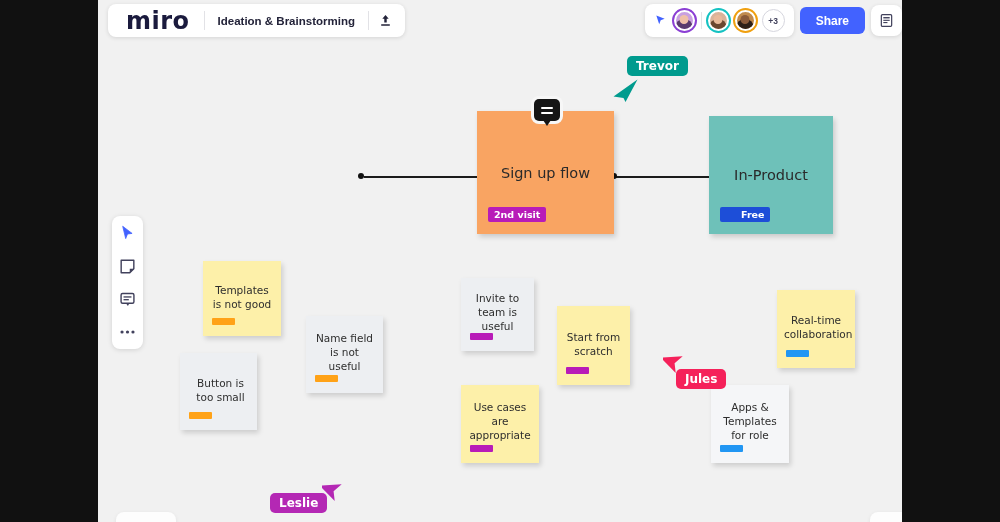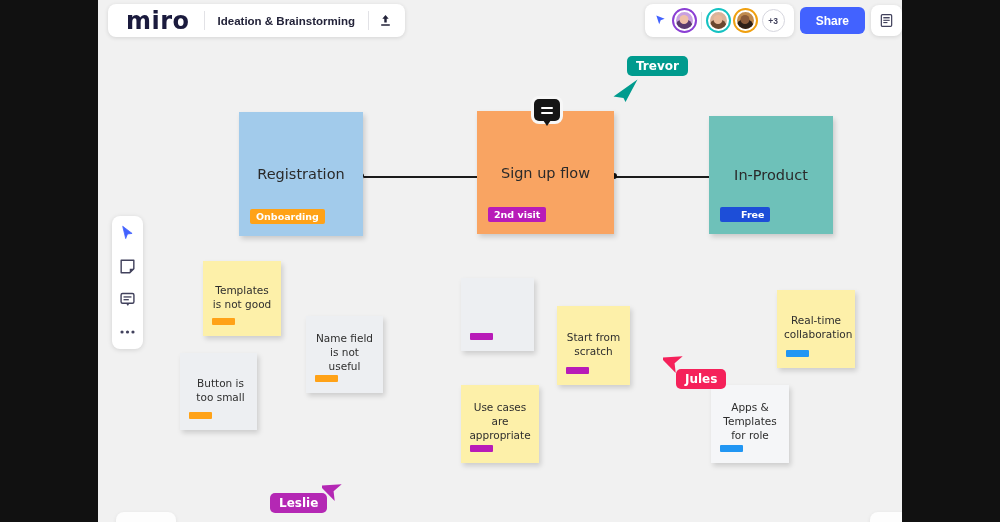--- a/index.html
+++ b/index.html
@@ -157,24 +157,20 @@
       </div>
     </div>
 
     <div class="conn" style="left:266px;top:176px;width:211px;"></div>
     <div class="dot" style="left:260px;top:173px;"></div>
     <div class="dot" style="left:474px;top:173px;"></div>
     <div class="conn" style="left:517px;top:176px;width:196px;"></div>
     <div class="dot" style="left:513px;top:173px;"></div>
     <div class="dot" style="left:709px;top:173px;"></div>
 
-    <div class="card" style="left:141px;top:112px;width:124px;height:124px;background:#a2cbeb;">
-      <div class="ctitle">Registration</div>
-      <div class="tag" style="background:#ffa217;">Onboarding</div>
-    </div>
 
     <div class="card" style="left:379px;top:111px;width:137px;height:123px;background:#f9a462;">
       <div class="ctitle">Sign up flow</div>
       <div class="tag" style="background:#b81bb8;text-align:right;">2nd visit</div>
     </div>
     <div class="cbubble" style="left:436px;top:99px;">
       <span></span>
       <span></span>
     </div>
 
@@ -192,20 +188,21 @@
       <div class="ntxt" style="text-align:center;left:11px;">Button is too small</div>
       <div class="nbar" style="background:#ffa217;"></div>
     </div>
 
     <div class="note" style="left:208px;top:316px;width:77px;height:77px;background:#edeff2;">
       <div class="ntxt">Name field is not useful</div>
       <div class="nbar" style="background:#ffa217;"></div>
     </div>
 
     <div class="note" style="left:363px;top:278px;width:73px;height:73px;background:#edeff2;">
+      <div class="ntxt">Invite to team is useful</div>
       <div class="nbar" style="background:#b81bb8;"></div>
     </div>
 
     <div class="note" style="left:459px;top:306px;width:73px;height:79px;background:#fdf0a9;">
       <div class="ntxt">Start from scratch</div>
       <div class="nbar" style="background:#b81bb8;"></div>
     </div>
 
     <div class="note" style="left:363px;top:385px;width:78px;height:78px;background:#fdf0a9;">
       <div class="ntxt">Use cases are appropriate</div>

